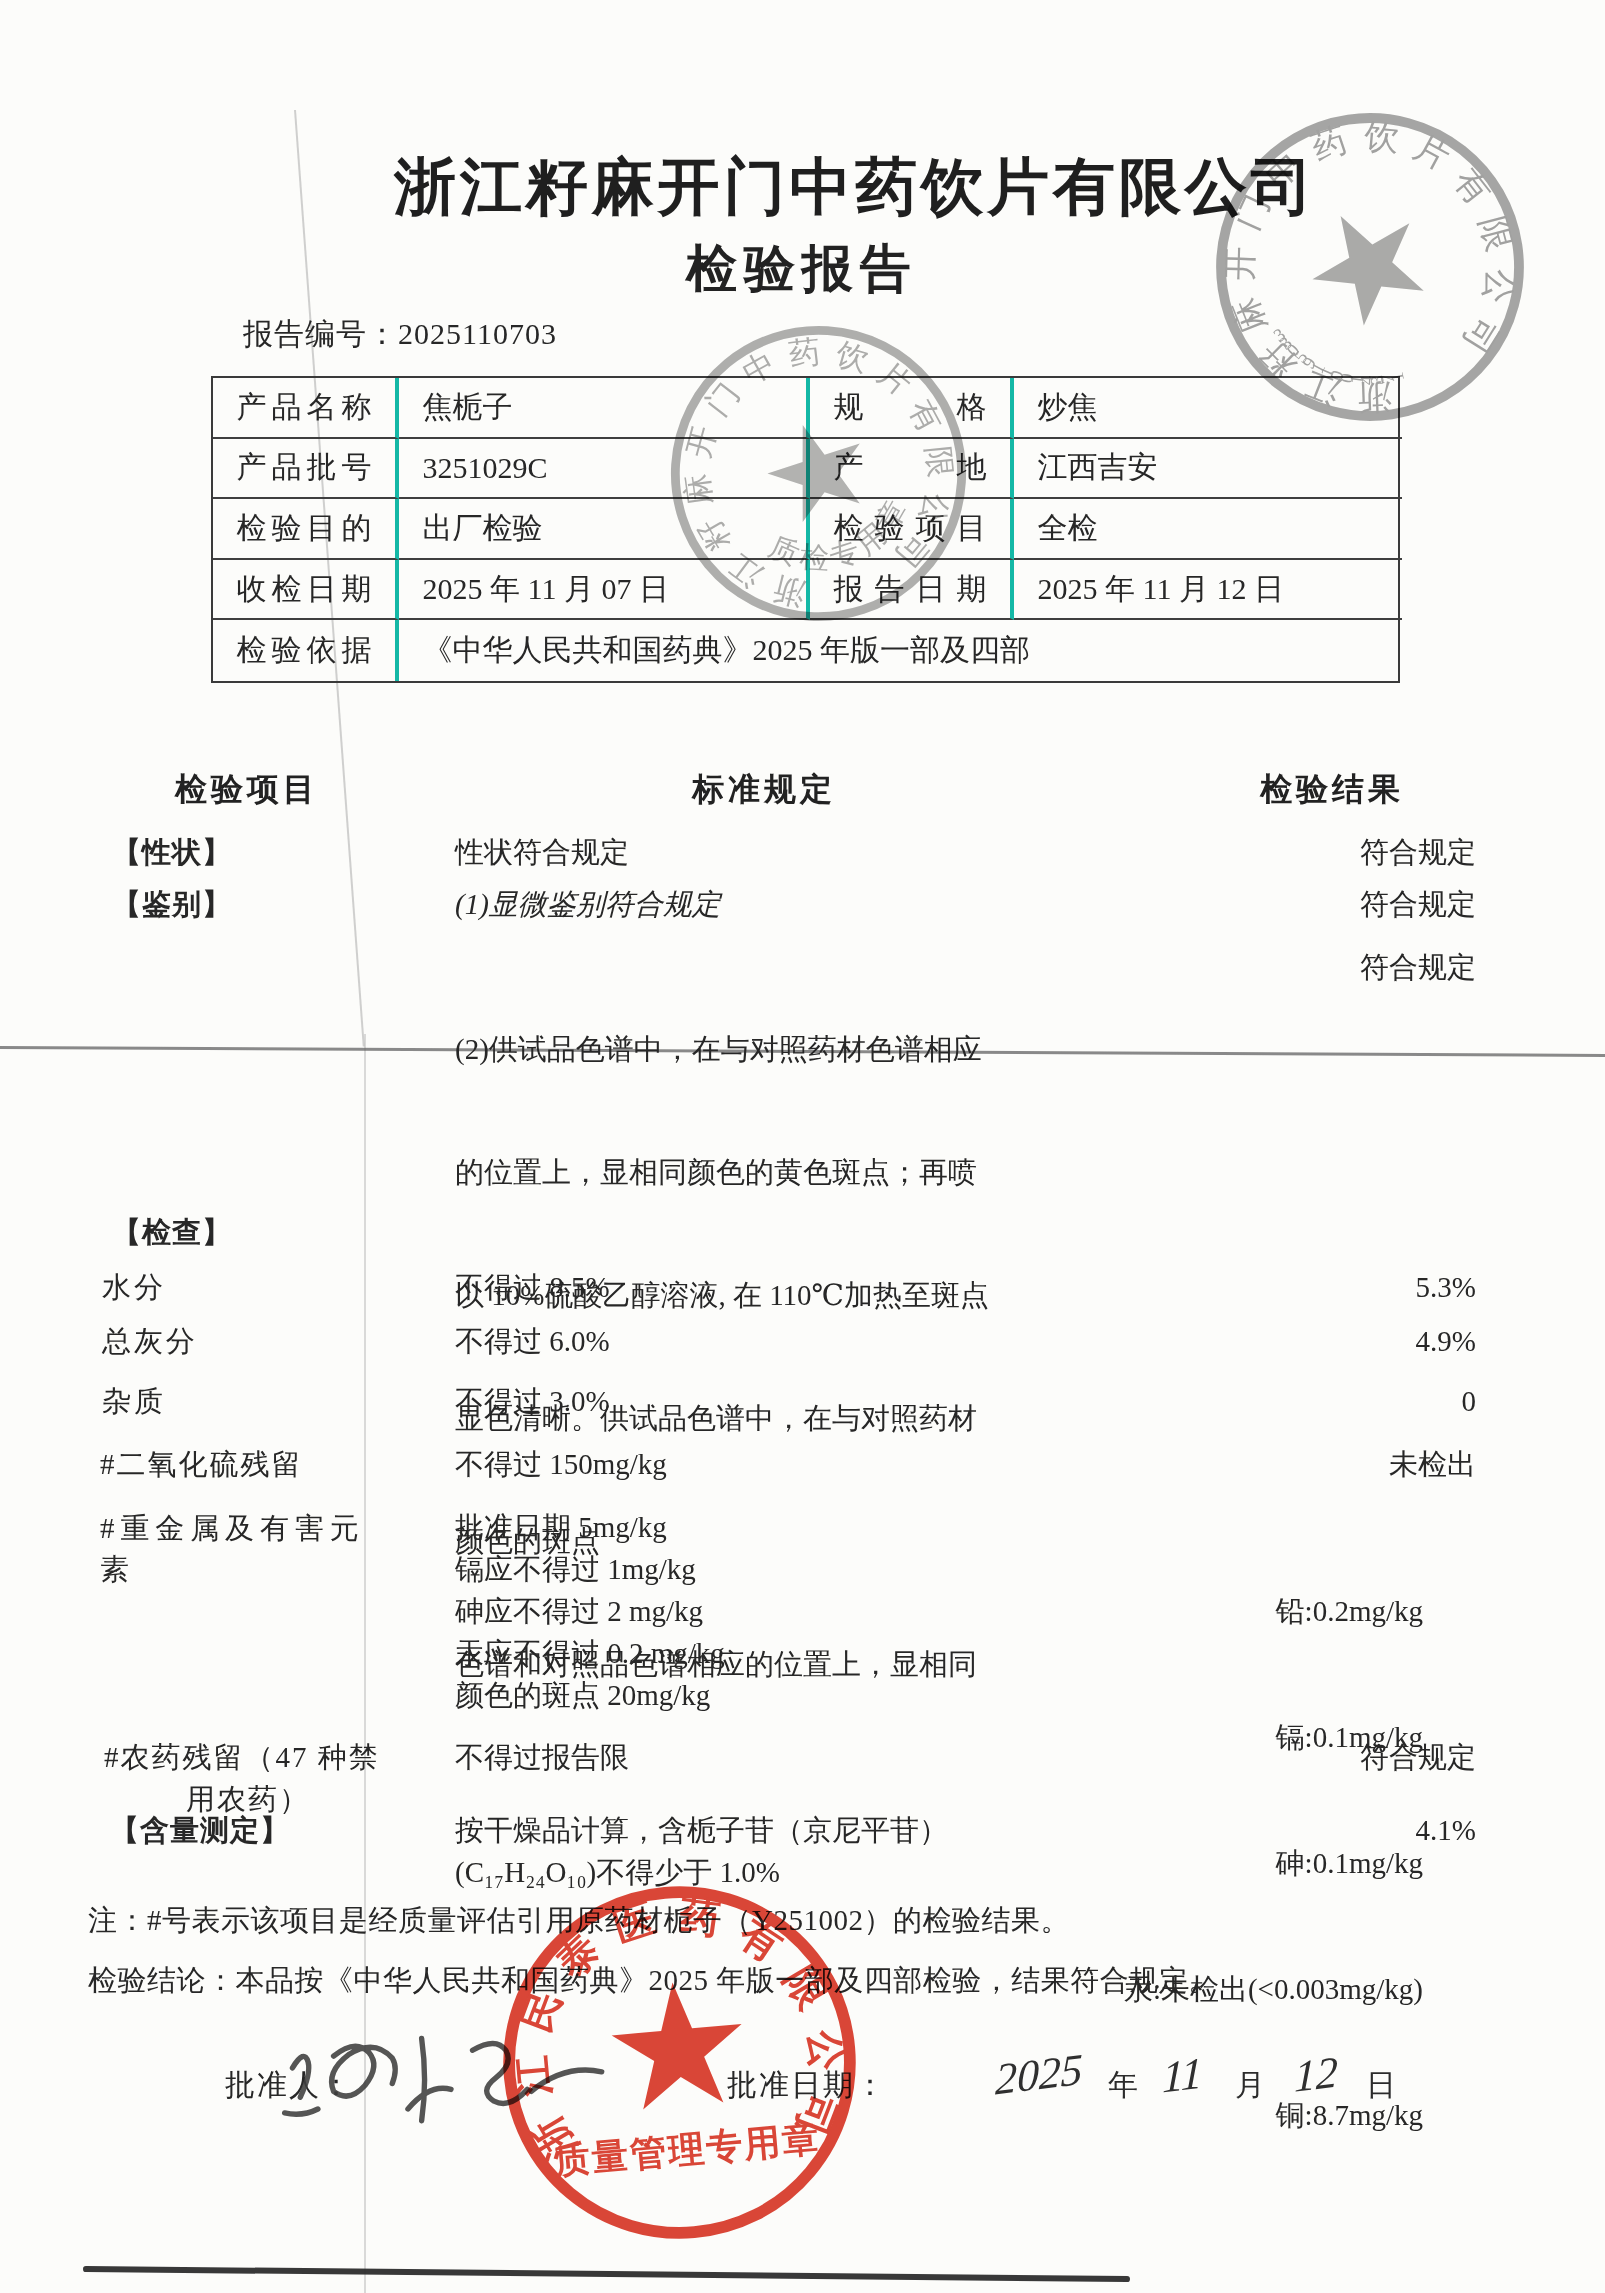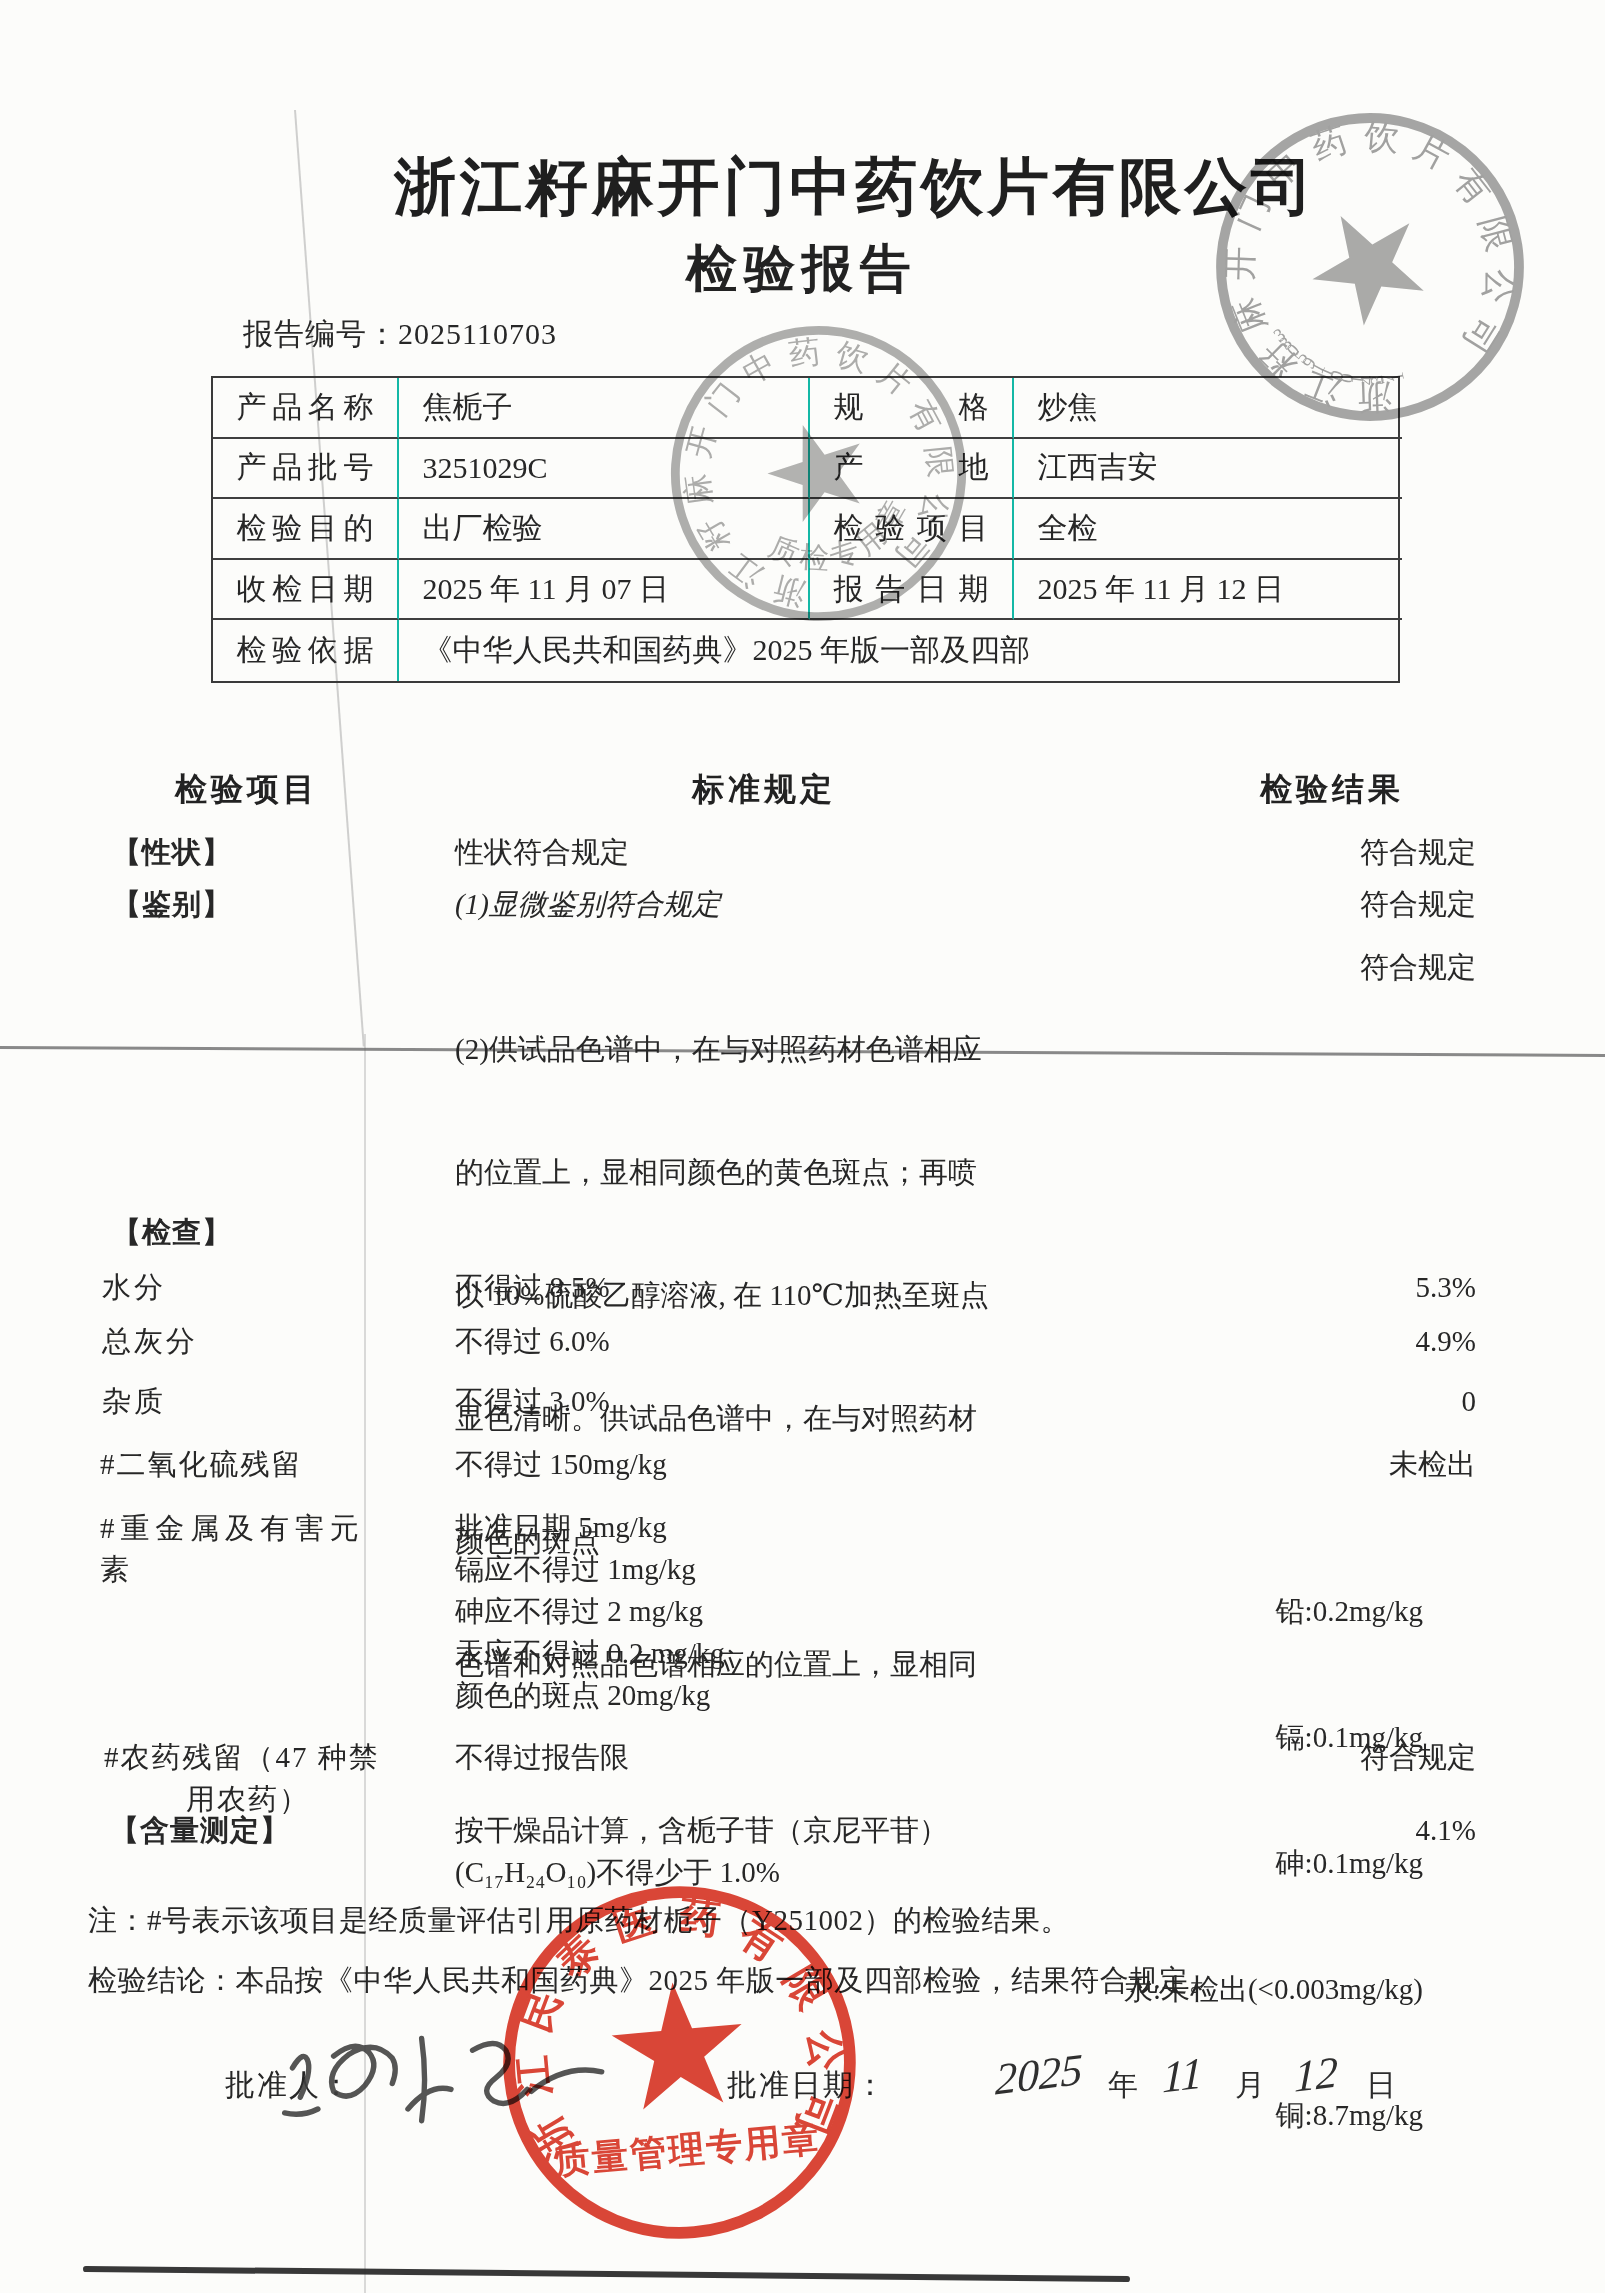--- a/index.html
+++ b/index.html
@@ -15,21 +15,21 @@
     font-family:"Liberation Sans","DejaVu Sans",sans-serif;}
   .report-no{font-size:30px;letter-spacing:1px;}
   
   .info-table{
     position:absolute;left:211px;top:376px;width:1189px;height:307px;
     display:grid;grid-template-columns:186px 411px 204px 388px;
     grid-template-rows:repeat(5,1fr);
     border:2.9px solid #3a3a3a;box-sizing:border-box;
     font-size:30px;
   }
-  .cell{border-right:2px solid #14b8a6;border-bottom:2px solid #3f3f3f;
+  .cell{border-right:4px solid #14b8a6;border-bottom:2px solid #3f3f3f;
     display:flex;align-items:center;box-sizing:border-box;padding:0 23.5px;
     overflow:visible;white-space:nowrap;}
   .cell.last-col{border-right:none;}
   .cell.last-row{border-bottom:none;}
   .cell.lbl span{width:100%;text-align:justify;text-align-last:justify;}
   .cell.span3{grid-column:2/5;border-right:none;}
   
   .res-hdr{font-size:32px;font-weight:bold;font-family:"Liberation Sans","DejaVu Sans",sans-serif;color:#222;}
   .row-item{font-size:29px;line-height:41px;}
   .row-item.bracket{font-weight:bold;letter-spacing:1px;}

